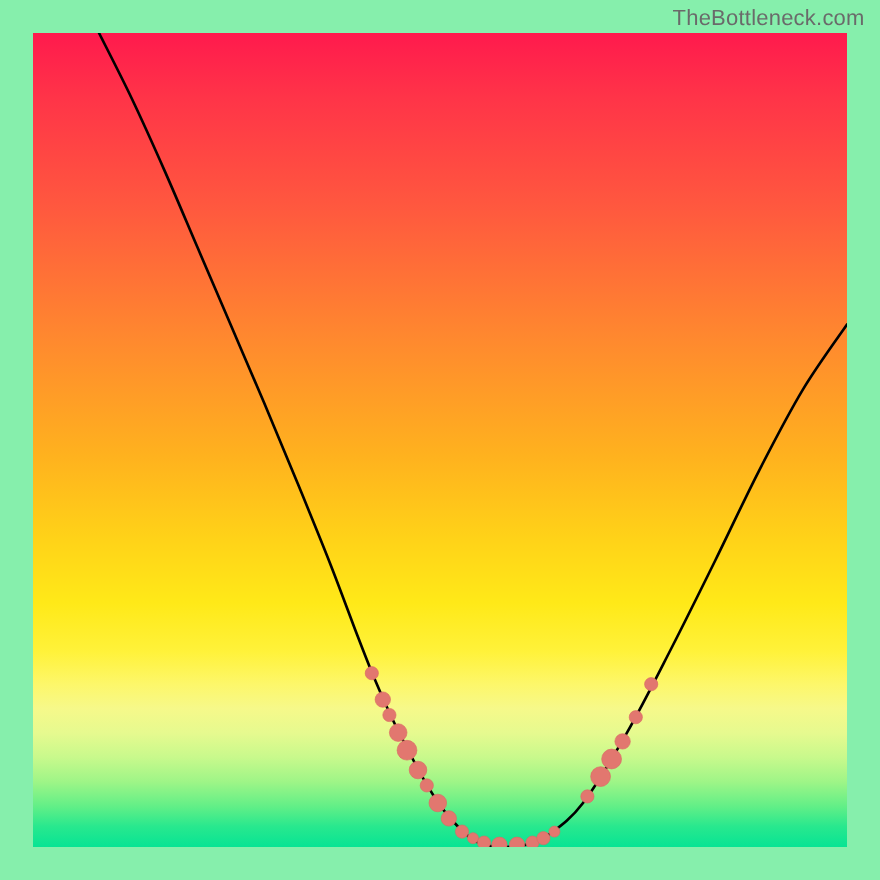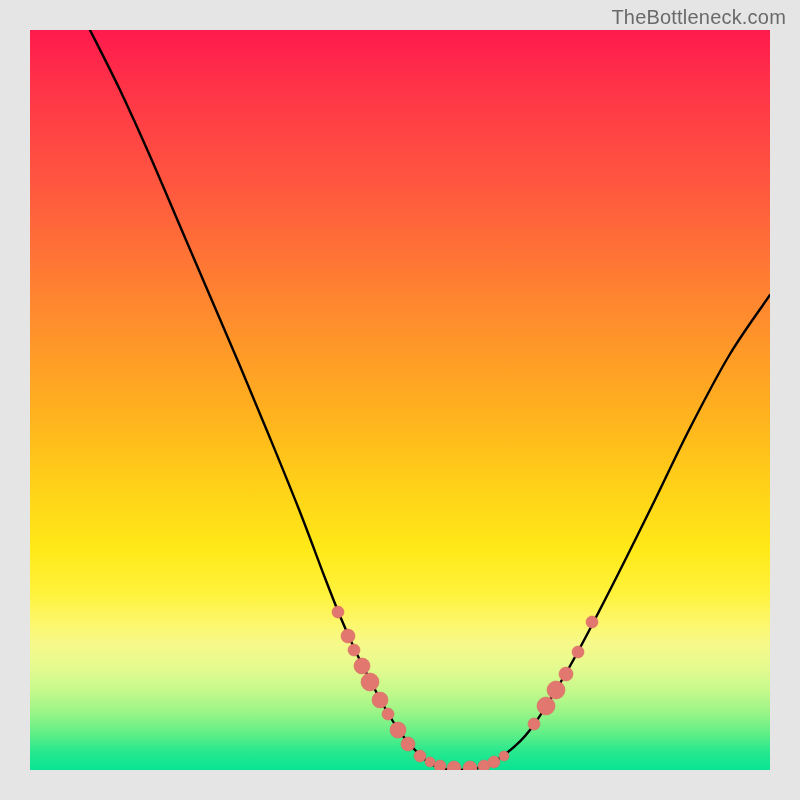--- a/index.html
+++ b/index.html
@@ -9,21 +9,21 @@
     height: 800px;
     background: #000;
     font-family: Arial, Helvetica, sans-serif;
   }
   .frame {
     position: absolute;
     top: 0;
     left: 0;
     width: 800px;
     height: 800px;
-    background: #e5e5e5;
+    background: #86efac;
   }
   .plot-area {
     position: absolute;
     top: 30px;
     left: 30px;
     width: 740px;
     height: 740px;
     overflow: hidden;
   }
   .gradient {

